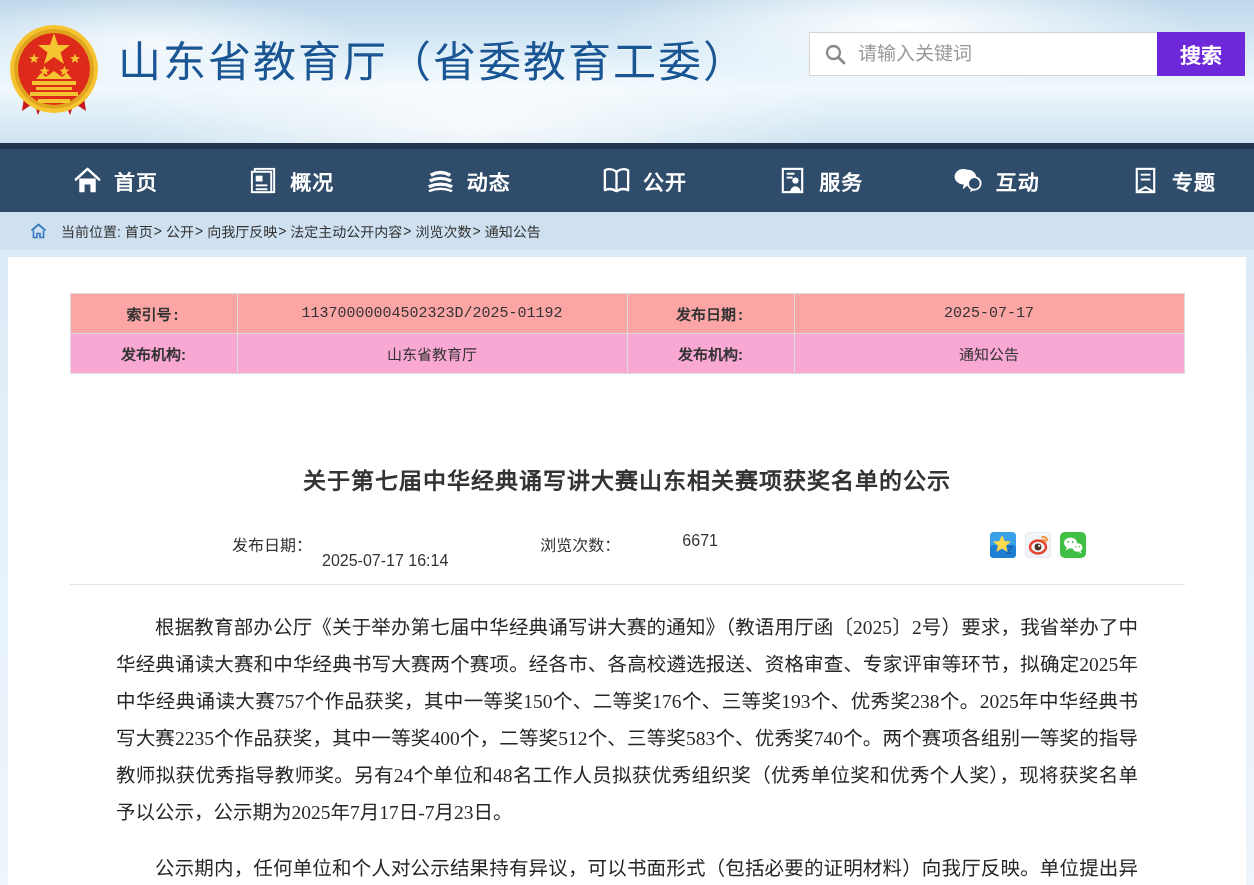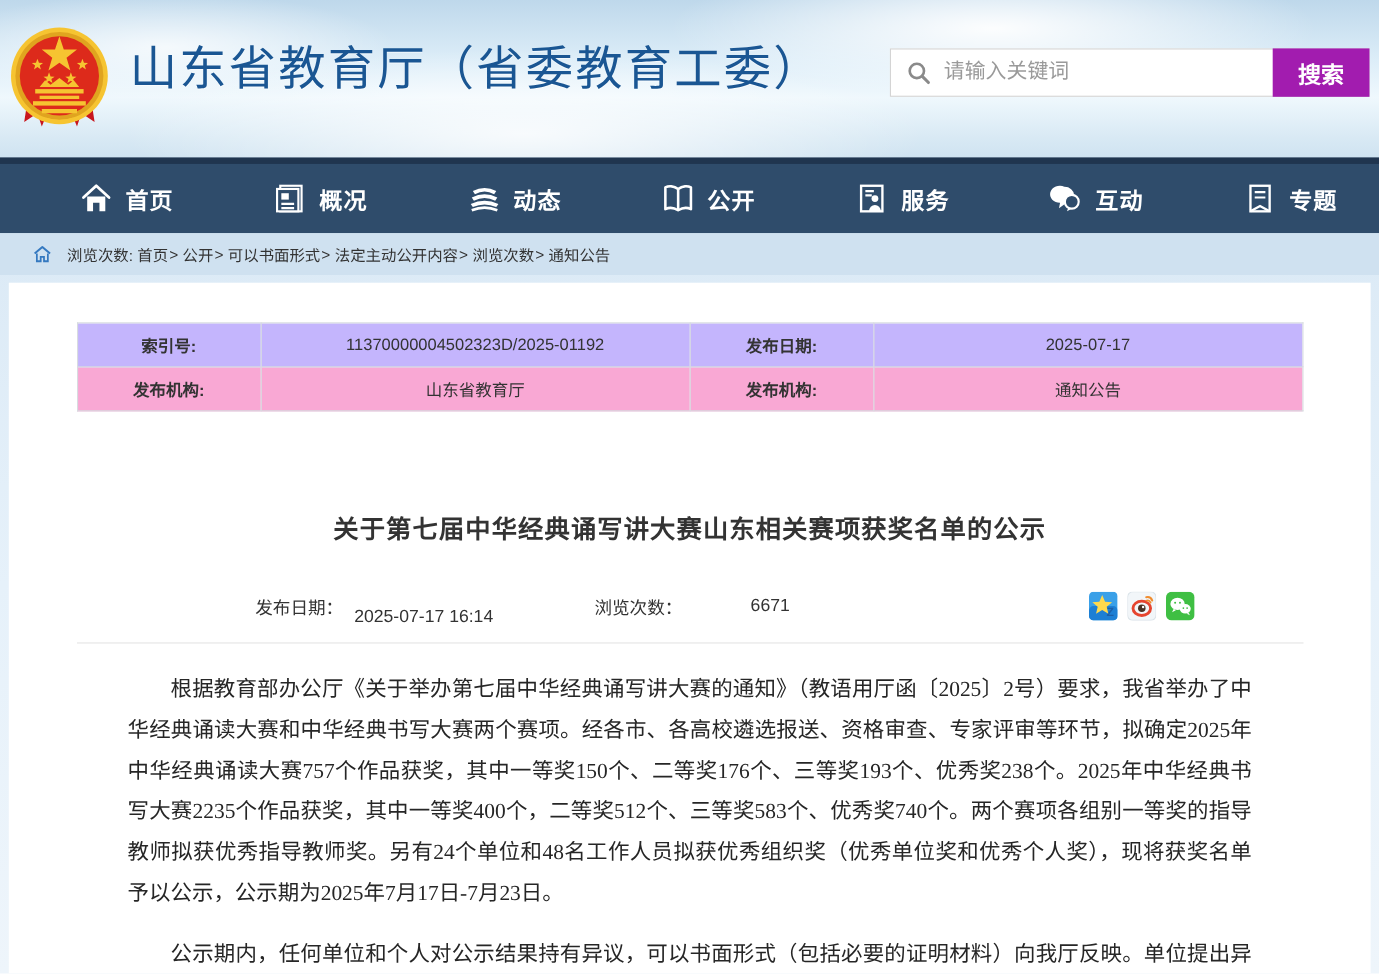--- a/index.html
+++ b/index.html
@@ -18,33 +18,33 @@
       radial-gradient(ellipse 300px 70px at 12% 30%, rgba(255,255,255,.75), rgba(255,255,255,0) 70%),
       linear-gradient(180deg,#bed8eb 0%,#dcedf8 38%,#eff8fd 62%,#d8e9f4 88%,#cfe3f1 100%);
     display:flex; align-items:center;
   }
   .emblem{ width:92px; height:101px; margin:4px 18px 0 8px; flex:0 0 auto; }
   .site-title{
     font-size:43px; font-weight:normal; color:#1a5693; letter-spacing:2px;
     text-shadow:0 1px 0 rgba(255,255,255,.6); margin-top:-28px;
   }
   .search-box{
-    position:absolute; right:9px; top:44px; width:436px; height:44px;
+    position:absolute; right:9px; top:32px; width:436px; height:44px;
     display:flex; background:#fff; border:1px solid #d4d4d4;
   }
   .search-inner{ flex:1; display:flex; align-items:center; padding-left:14px; }
   .search-inner svg{ flex:0 0 auto; }
   .search-input{
     border:none; outline:none; flex:1; height:100%; font-size:19px; color:#333;
     padding-left:12px; font-family:inherit; background:transparent;
   }
   .search-input::placeholder{ color:#9a9a9a; }
   .search-btn{
     width:88px; height:44px; margin:-1px -1px -1px 0; border:none; cursor:pointer;
-    background:#a21caf; color:#fff; font-size:21px; font-weight:bold; font-family:Liberation Serif, serif;
+    background:#6d28d9; color:#fff; font-size:21px; font-weight:bold; font-family:Liberation Serif, serif;
   }
 
   
   .main-nav{
     height:69px; background:#2f4c6b; border-top:6px solid #20354f;
     display:flex; align-items:center; justify-content:space-between;
     padding:0 38px 0 72px;
   }
   .nav-item{ display:flex; align-items:center; gap:11px; cursor:pointer; }
   .nav-item svg{ width:31px; height:31px; }
@@ -63,31 +63,31 @@
   .main-bg{ height:635px; padding:7px 8px 0 8px; }
   .content-card{ background:#fff; height:100%; overflow:hidden; }
 
   table.info-table{
     width:1115px; margin:36px auto 0 auto; border-collapse:collapse;
     font-size:15px; color:#333;
   }
   .info-table td{
     border:1px solid #d8dce0; height:40px; text-align:center; vertical-align:middle;
   }
-  .info-table tr:nth-child(1) td{ background:#c4b5fd; }
+  .info-table tr:nth-child(1) td{ background:#fca5a5;font-family:Liberation Mono, monospace; }
   .info-table tr:nth-child(2) td{ background:#f9a8d4; }
   .info-table td.lbl{ width:167px; font-weight:bold; }
   .info-table td.val{ width:390px; }
 
   .article-title{
     margin-top:88px; text-align:center; font-size:23px; font-weight:bold;
     color:#333; letter-spacing:1px;
   }
   .meta-row{
-    margin-top:36px; display:flex; align-items:center; padding-left:224px;
+    margin-top:36px; display:flex; align-items:flex-start; padding-left:224px;
     font-size:16px; color:#333;
   }
   .meta-label{ }
   .meta-value{ margin-left:10px;margin-top:20px; }
   .views-label{ margin-left:92px; }
   .views-value{ margin-left:62px; }
   .share-icons{ margin-left:auto; margin-right:160px; display:flex; gap:9px; }
   .share-icons svg{ width:26px; height:26px; cursor:pointer; }
   .meta-sep{ width:1115px; margin:14px auto 0 auto; border-bottom:1px solid #e4e4e4; }
 
@@ -196,26 +196,26 @@
     </svg>
     <span class="nav-label">专题</span>
   </div>
 </nav>
 
 <div class="breadcrumb-bar">
   <svg width="17" height="16" viewBox="0 0 17 16">
     <path d="M1.5 7.5 L8.5 1.5 L15.5 7.5" fill="none" stroke="#3579c0" stroke-width="1.8" stroke-linejoin="round"></path>
     <path d="M3.5 7.5 V14.5 H7 V10.5 H10 V14.5 H13.5 V7.5" fill="none" stroke="#3579c0" stroke-width="1.6"></path>
   </svg>
-  <span>浏览次数:</span>&nbsp;
+  <span>当前位置:</span>&nbsp;
   <span class="crumb">首页</span>
   <span class="crumb-sep">&gt;</span>
   <span class="crumb">公开</span>
   <span class="crumb-sep">&gt;</span>
-  <span class="crumb">可以书面形式</span>
+  <span class="crumb">向我厅反映</span>
   <span class="crumb-sep">&gt;</span>
   <span class="crumb">法定主动公开内容</span>
   <span class="crumb-sep">&gt;</span>
   <span class="crumb">浏览次数</span>
   <span class="crumb-sep">&gt;</span>
   <span class="crumb">通知公告</span>
 </div>
 
 <div class="main-bg">
 <div class="content-card">

